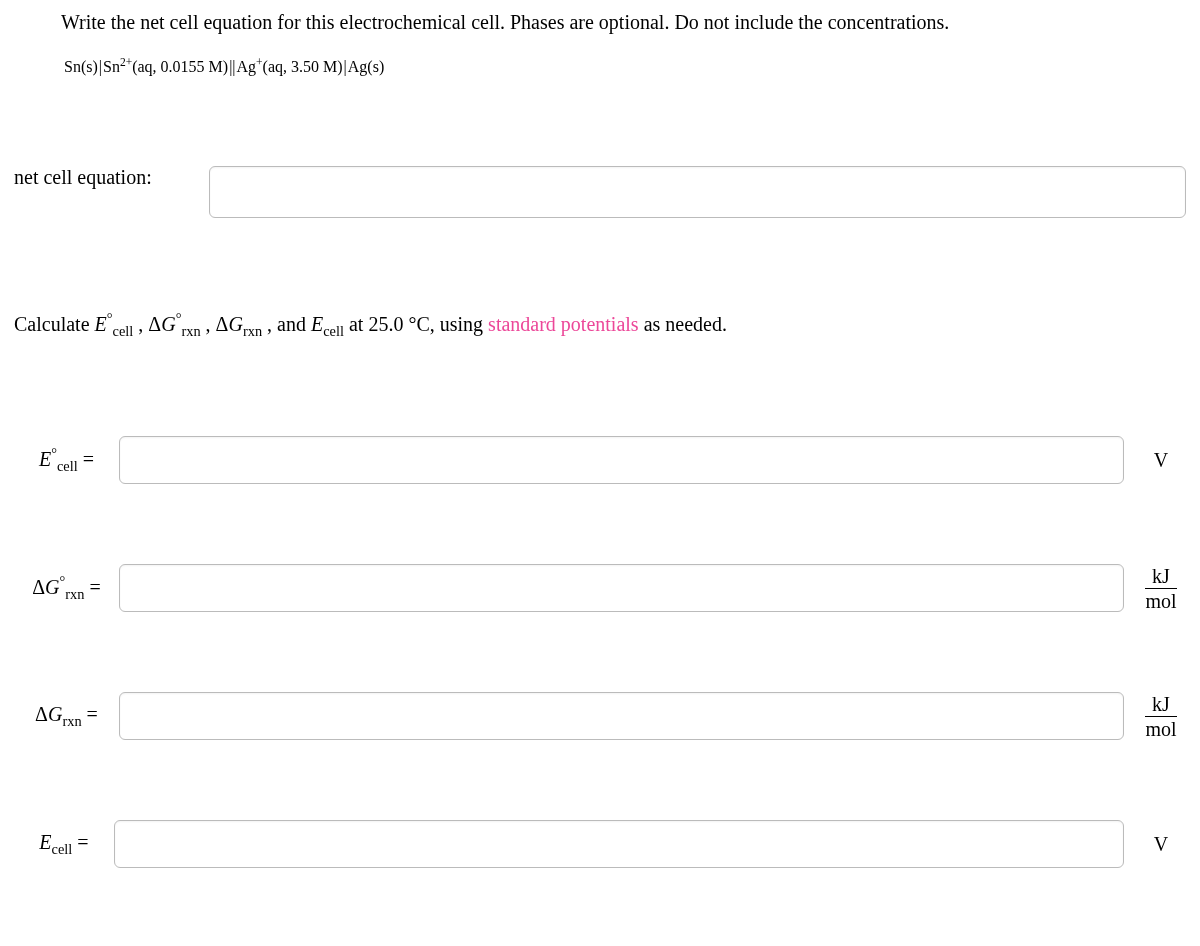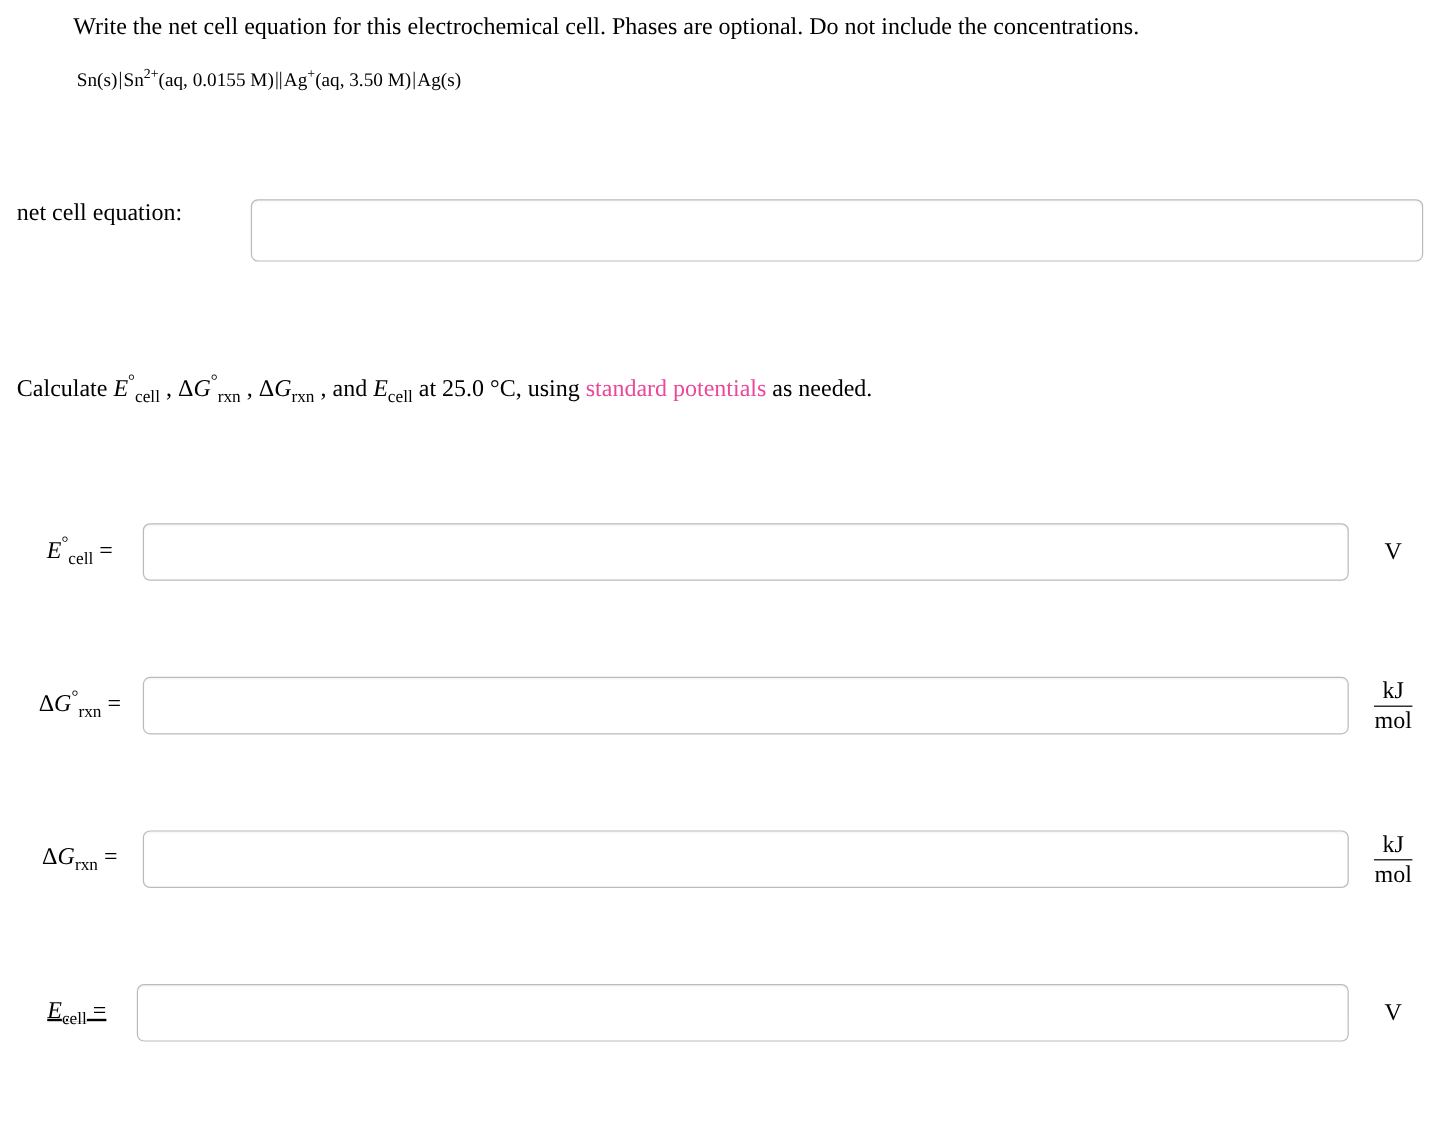--- a/index.html
+++ b/index.html
@@ -21,21 +21,21 @@
       display: flex;
       align-items: center;
       margin-bottom: 80px;
     }
     .label {
       width: 105px;
       text-align: center;
       font-size: 20px;
       white-space: nowrap;
     }
-    .label.narrow { width: 100px; text-decoration: underline; }
+    .label.narrow { width: 100px; }
     .input-box {
       flex: 1;
       height: 48px;
       border: 1px solid #bbb;
       border-radius: 6px;
       background: #fff;
       box-shadow: inset 0 1px 2px rgba(0,0,0,0.05);
       font-size: 20px;
       padding: 0 10px;
     }

